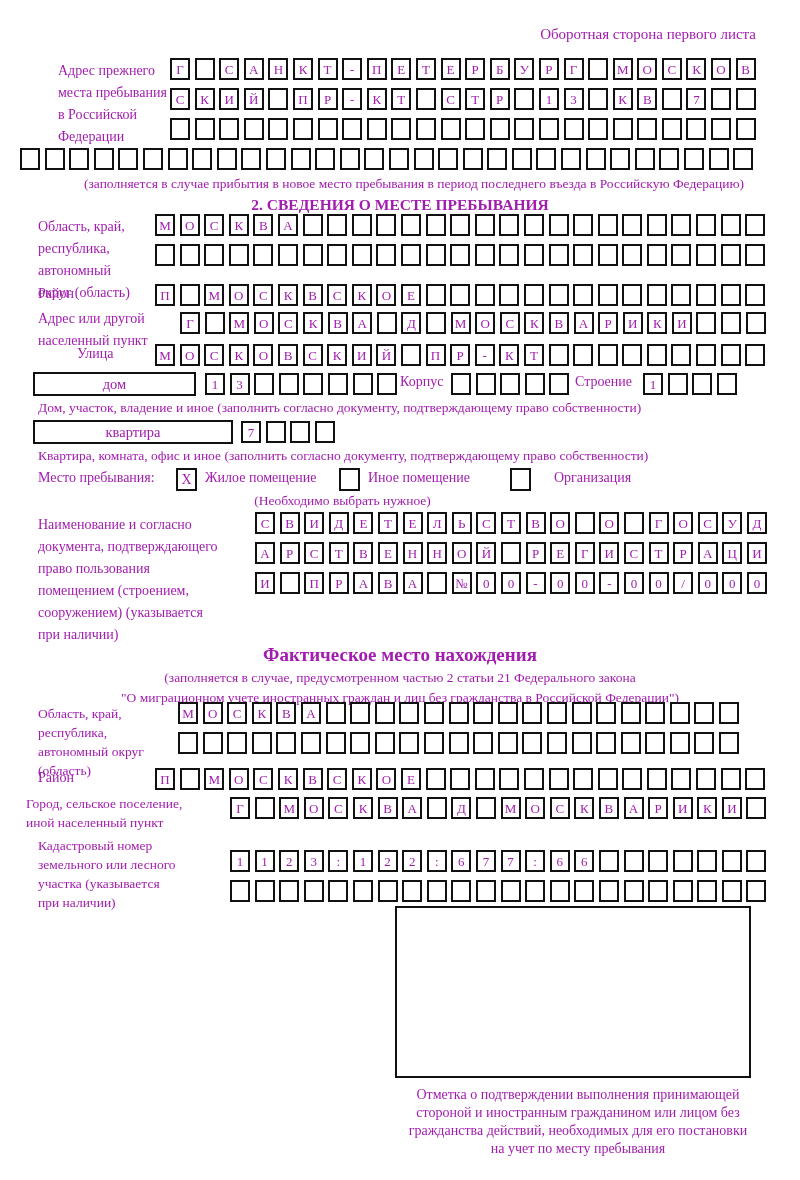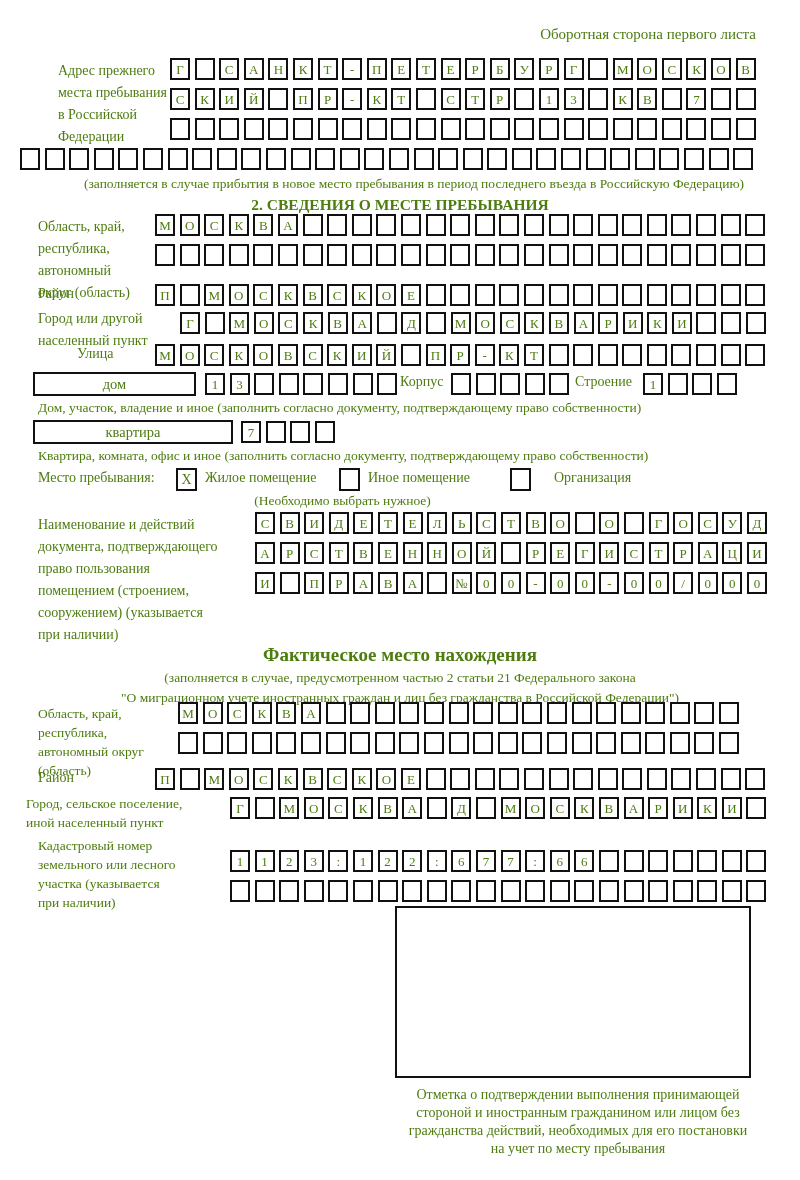--- a/index.html
+++ b/index.html
@@ -1,16 +1,16 @@
 <!DOCTYPE html>
 <html><head>
 <meta charset="utf-8">
 <style>
   html,body{margin:0;padding:0;background:#fff;}
-  .page{position:relative;width:800px;height:1180px;background:#ffffff;color:#4d7c0f;
+  .page{position:relative;width:800px;height:1180px;background:#ffffff;color:#a21caf;
         font-family:"Liberation Serif","DejaVu Serif",serif;font-size:14px;overflow:hidden;}
   .abs{position:absolute;}
   .center{left:0;width:800px;text-align:center;}
   .bold{font-weight:bold;}
   .cap{font-size:13.5px;}
   .cells{display:flex;gap:4.6px;}
   .cell{flex:0 0 20px;width:20px;height:22px;border:2px solid #111;box-sizing:border-box;
         display:flex;align-items:center;justify-content:center;font-size:13px;line-height:1;
         background:#fff;}
   .lh22 .lbl-line{line-height:22px;}
@@ -234,21 +234,21 @@
       <span class="cell"></span>
       <span class="cell"></span>
       <span class="cell"></span>
       <span class="cell"></span>
       <span class="cell"></span>
       <span class="cell"></span>
       <span class="cell"></span>
     </div>
 
   <div class="abs lh22" style="top:308px;left:38px;width:140px;">
-      <div class="lbl-line">Город или другой</div>
+      <div class="lbl-line">Адрес или другой</div>
       <div class="lbl-line">населенный пункт</div>
     </div>
   <div class="abs cells" style="top:312px;left:180px;">
       <span class="cell">Г</span>
       <span class="cell"></span>
       <span class="cell">М</span>
       <span class="cell">О</span>
       <span class="cell">С</span>
       <span class="cell">К</span>
       <span class="cell">В</span>
@@ -342,21 +342,21 @@
     <span class="abs chk" style="top:0;left:176px;">X</span>
     <span class="abs" style="top:2px;left:205px;">Жилое помещение</span>
     <span class="abs chk" style="top:0;left:339px;"></span>
     <span class="abs" style="top:2px;left:368px;">Иное помещение</span>
     <span class="abs chk" style="top:0;left:510px;"></span>
     <span class="abs" style="top:2px;left:554px;">Организация</span>
   </div>
   <div class="abs cap" style="top:493px;left:155px;width:375px;text-align:center;">(Необходимо выбрать нужное)</div>
 
   <div class="abs lh22" style="top:514px;left:38px;width:210px;">
-      <div class="lbl-line">Наименование и действий</div>
+      <div class="lbl-line">Наименование и согласно</div>
       <div class="lbl-line">документа, подтверждающего</div>
       <div class="lbl-line">право пользования</div>
       <div class="lbl-line">помещением (строением,</div>
       <div class="lbl-line">сооружением) (указывается</div>
       <div class="lbl-line">при наличии)</div>
     </div>
   <div class="abs cells" style="top:512px;left:255px;">
       <span class="cell">С</span>
       <span class="cell">В</span>
       <span class="cell">И</span>

